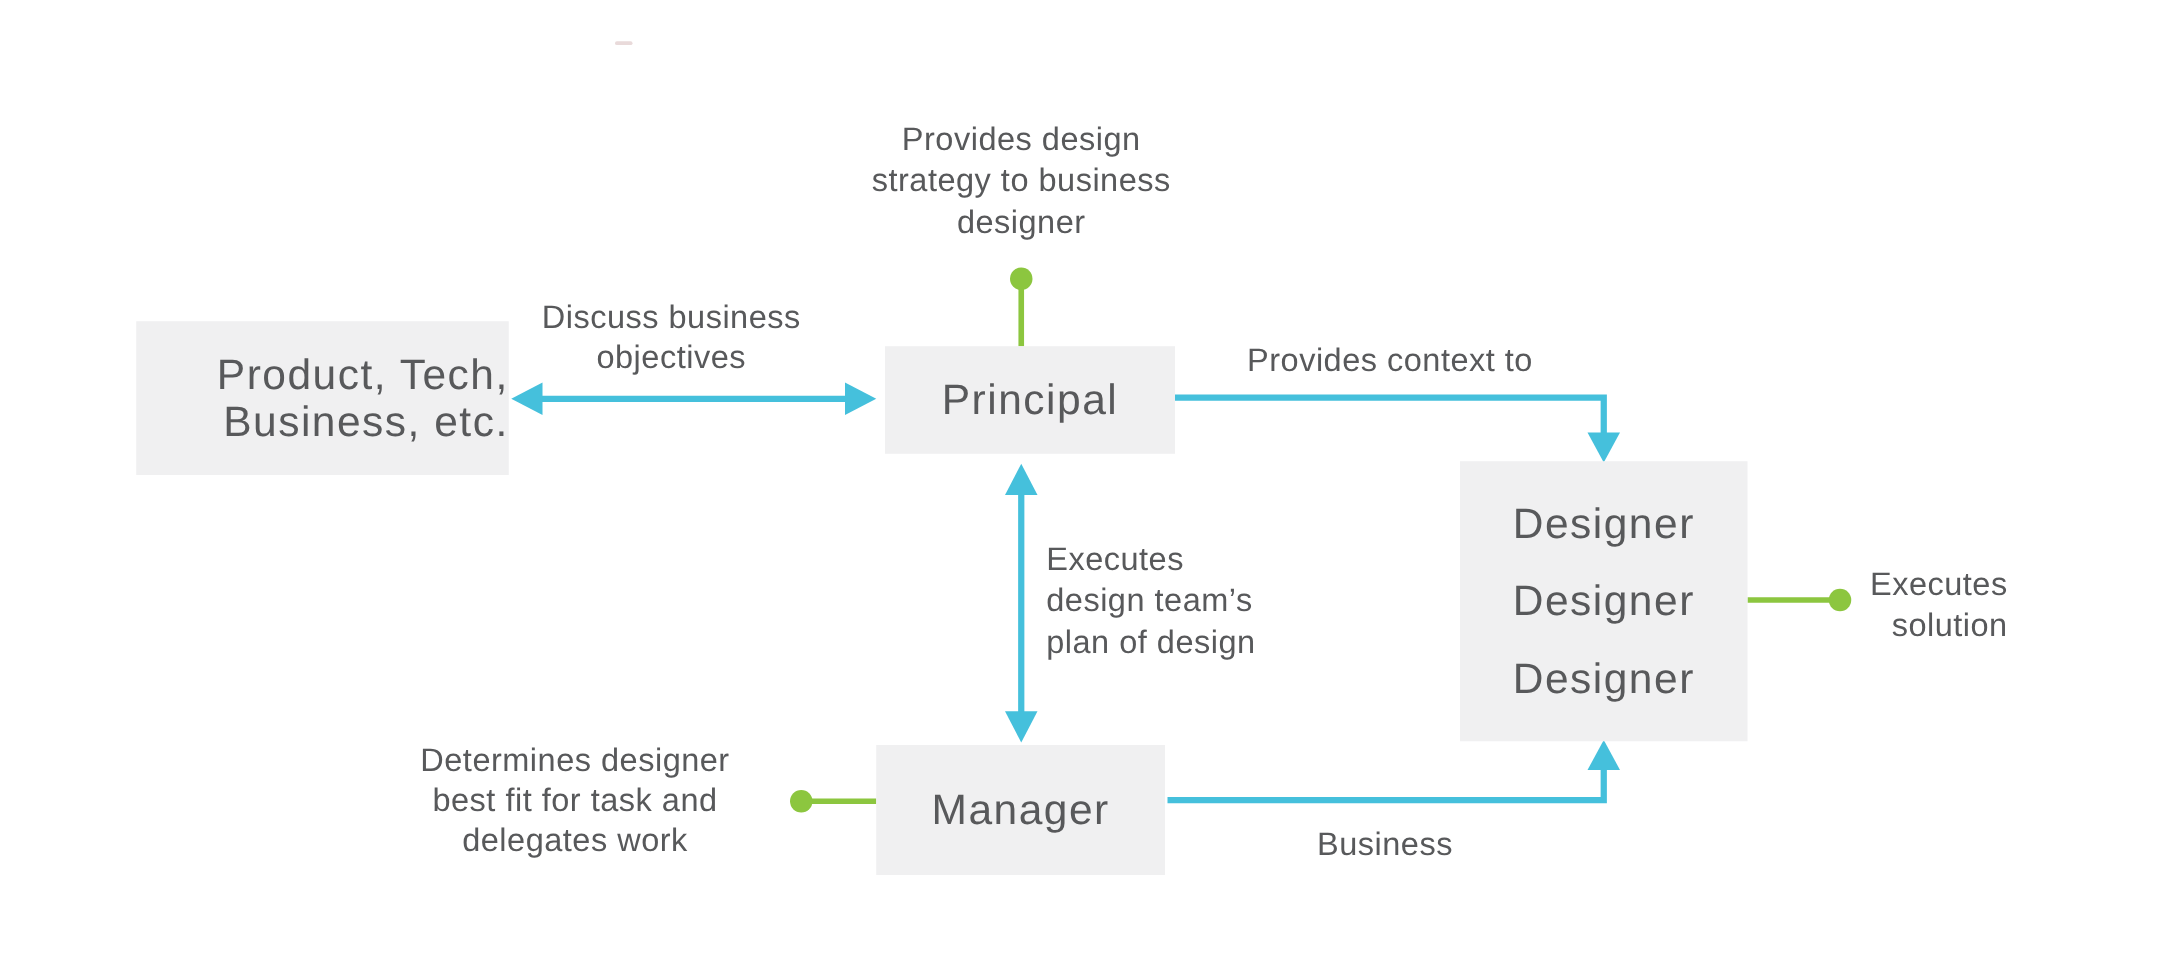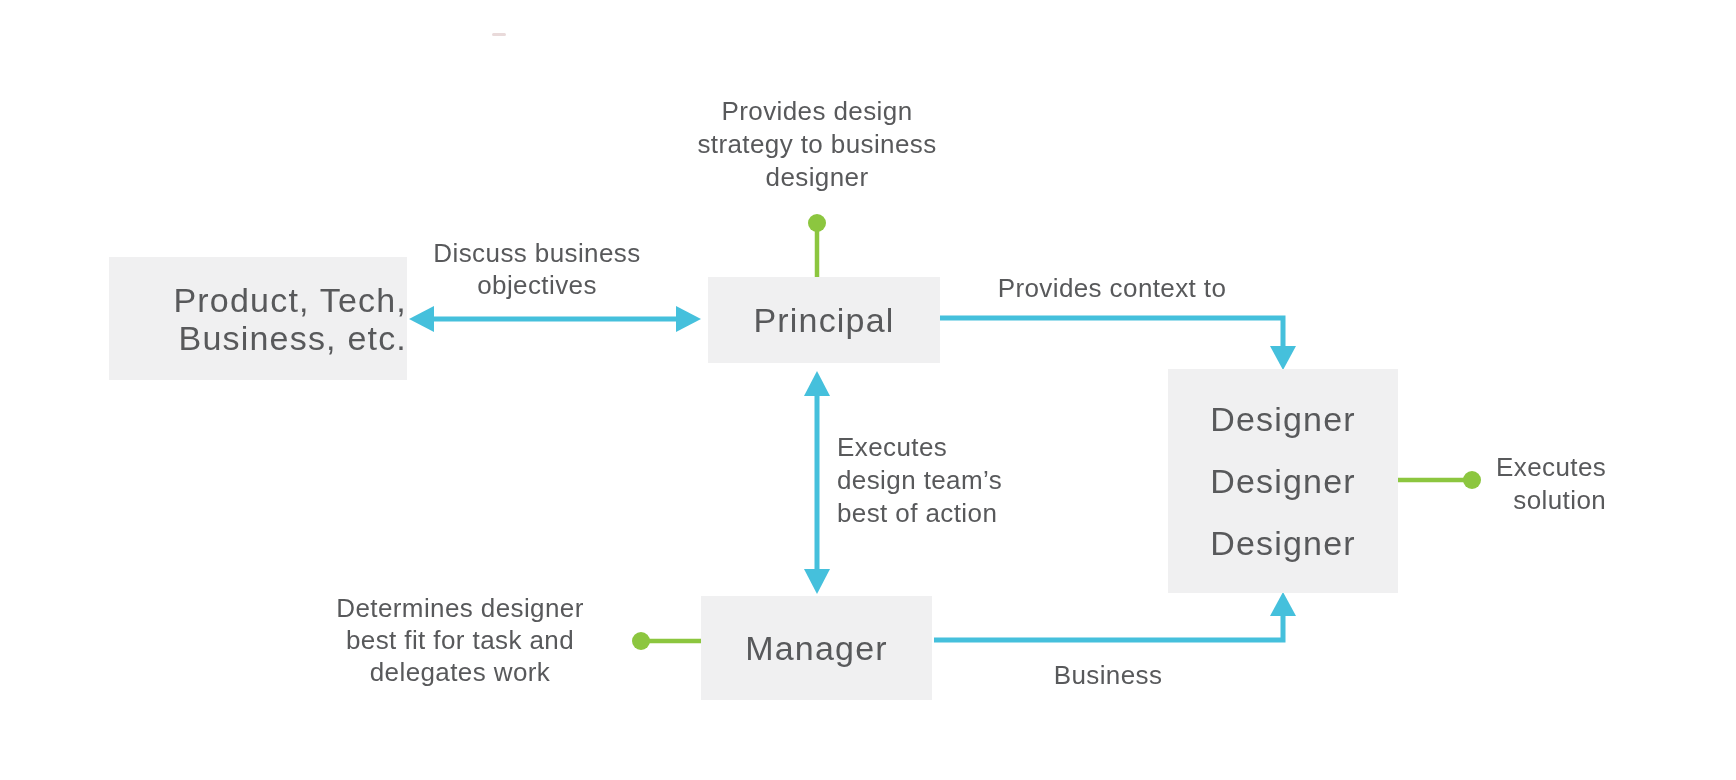--- a/index.html
+++ b/index.html
@@ -144,21 +144,21 @@
   <div id="ann-discuss" class="ann centered">
     <div>Discuss business</div>
     <div>objectives</div>
   </div>
 
   <div id="ann-context" class="ann centered">Provides context to</div>
 
   <div id="ann-plan" class="ann">
     <div>Executes</div>
     <div>design team’s</div>
-    <div>best of action</div>
+    <div>plan of design</div>
   </div>
 
   <div id="ann-delegate" class="ann centered">
     <div>Determines designer</div>
     <div>best fit for task and</div>
     <div>delegates work</div>
   </div>
 
   <div id="ann-manages" class="ann centered">Business</div>
 

